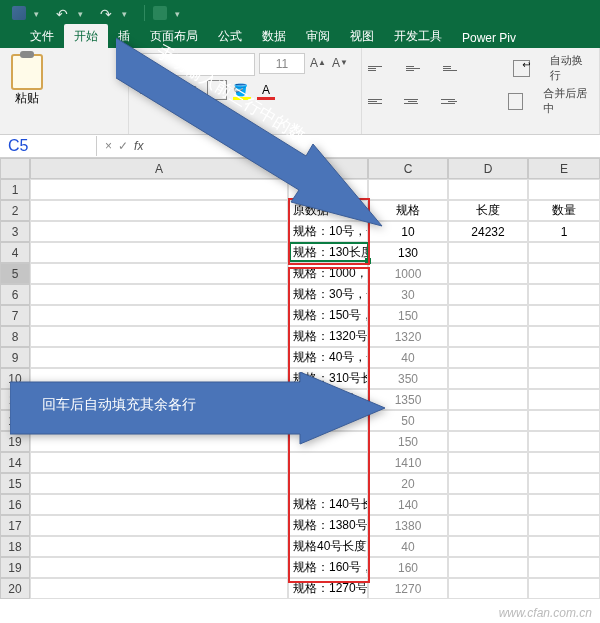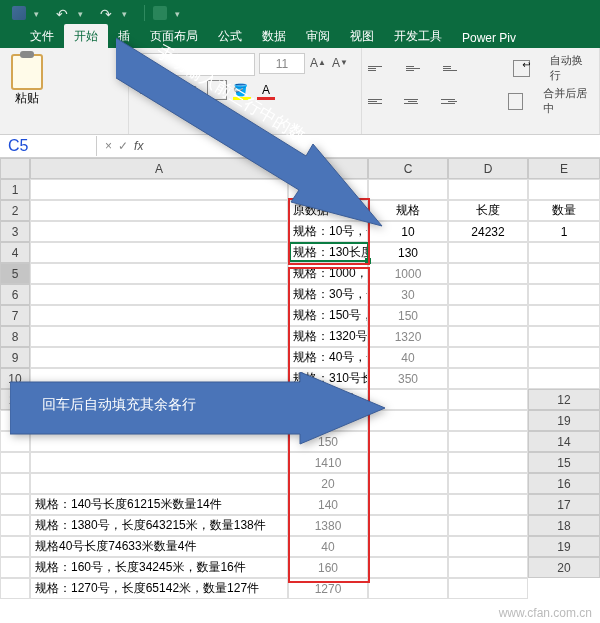--- a/index.html
+++ b/index.html
@@ -67,21 +67,21 @@
 .cell{border:1px solid #dedede;height:19px;padding-left:4px;display:flex;align-items:center;overflow:hidden;white-space:nowrap}
 .cell.center{justify-content:center;padding-left:0}
 .cell.c-faded{color:#888}
 .active-cell{position:absolute;border:2px solid #0a7c42;pointer-events:none;box-sizing:border-box}
 .active-cell::after{content:"";position:absolute;right:-4px;bottom:-4px;width:6px;height:6px;background:#0a7c42}
 .redbox{position:absolute;border:2px solid #e02a2a;pointer-events:none;box-sizing:border-box}
 .arrow-callout{position:absolute;filter:drop-shadow(2px 2px 4px rgba(0,0,0,.3))}
 .ac-text{position:absolute;color:#fff;font-size:16px;white-space:nowrap}
 .ac1-text{transform:rotate(31deg);top:62px;left:25px;font-size:17px}
 .ac2-text{top:24px;left:26px;font-size:14px}
-.watermark{position:absolute;right:8px;bottom:3px;font-size:12px;color:#bbb;}
+.watermark{position:absolute;right:8px;bottom:3px;font-size:12px;color:#bbb;font-style:italic}
 </style>
 </head>
 <body>
 
 <div class="titlebar">
   <span class="qat-icon qat-save"></span>
   <span class="qat-icon qat-drop"></span>
   <span class="qat-icon qat-undo"></span>
   <span class="qat-icon qat-drop"></span>
   <span class="qat-icon qat-redo"></span>
@@ -252,20 +252,21 @@
       <div class="cell center"></div>
       <div class="rowhd">10</div>
       <div class="cell center"></div>
       <div class="cell">规格：310号长度：644米，数量31件</div>
       <div class="cell center c-faded">350</div>
       <div class="cell center"></div>
       <div class="cell center"></div>
       <div class="rowhd">11</div>
       <div class="cell center"></div>
       <div class="cell">规格1350号，长度643米，数量135件</div>
+      <div class="cell center c-faded">1350</div>
       <div class="cell center"></div>
       <div class="cell center"></div>
       <div class="rowhd">12</div>
       <div class="cell center"></div>
       <div class="cell"></div>
       <div class="cell center c-faded">50</div>
       <div class="cell center"></div>
       <div class="cell center"></div>
       <div class="rowhd">19</div>
       <div class="cell center"></div>

